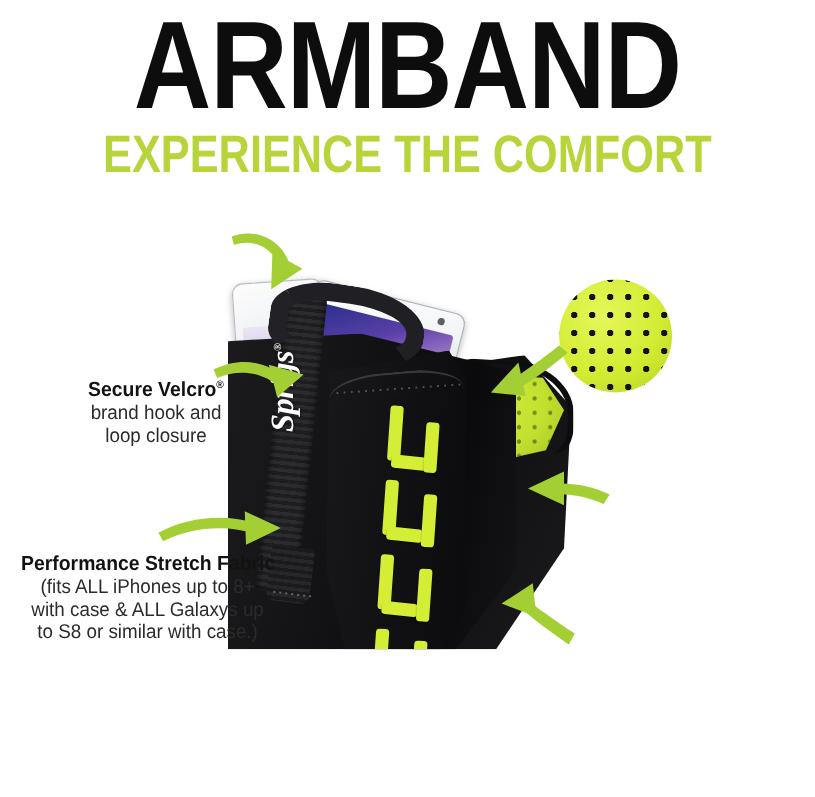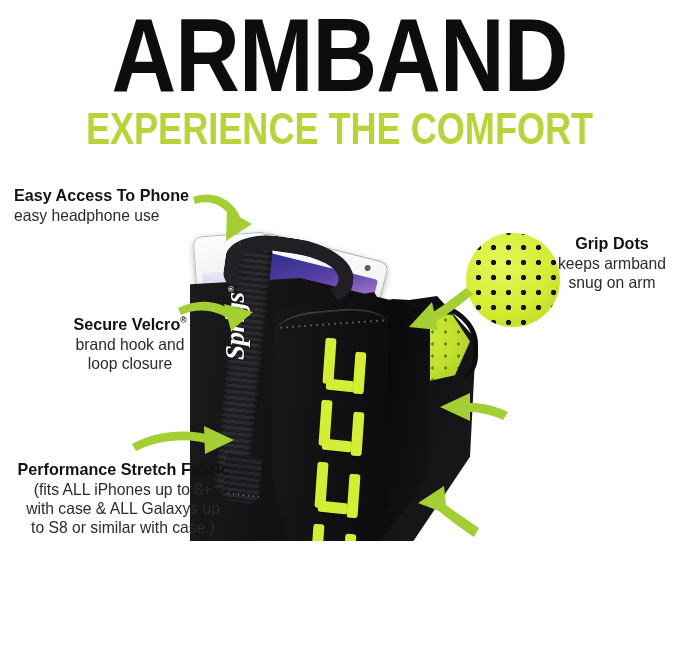--- a/index.html
+++ b/index.html
@@ -435,40 +435,31 @@
         <path d="M470,393 L440,407 L470,421 Z"></path>
       </g>
 
       <g>
         <path d="M479,528 C464,518 448,507 436,497 L431,504 C443,515 459,527 474,537 Z"></path>
         <path d="M444,486 L418,503 L447,514 Z"></path>
       </g>
     </g>
   </svg>
 
-  <div class="callout align-left" style="left:14px; top:186px; width:220px;">
-    <div class="c-head">Easy Access To Phone</div>
-    <div class="c-body">easy headphone use</div>
-  </div>
 
   <div class="callout align-center" style="left:42px; top:310px; width:176px;">
     <div class="c-head"><span>Secure Velcro</span><sup>®</sup></div>
     <div class="c-body">brand hook and</div>
     <div class="c-body">loop closure</div>
   </div>
 
   <div class="callout align-center" style="left:12px; top:460px; width:222px;">
     <div class="c-head">Performance Stretch Fabric</div>
     <div class="c-body">(fits ALL iPhones up to 8+</div>
     <div class="c-body">with case &amp; ALL Galaxys up</div>
     <div class="c-body">to S8 or similar with case.)</div>
   </div>
 
 
-  <div class="callout align-center" style="left:548px; top:234px; width:128px;">
-    <div class="c-head">Grip Dots</div>
-    <div class="c-body">keeps armband</div>
-    <div class="c-body">snug on arm</div>
-  </div>
 
 
 
 </div>
 
 </body></html>

